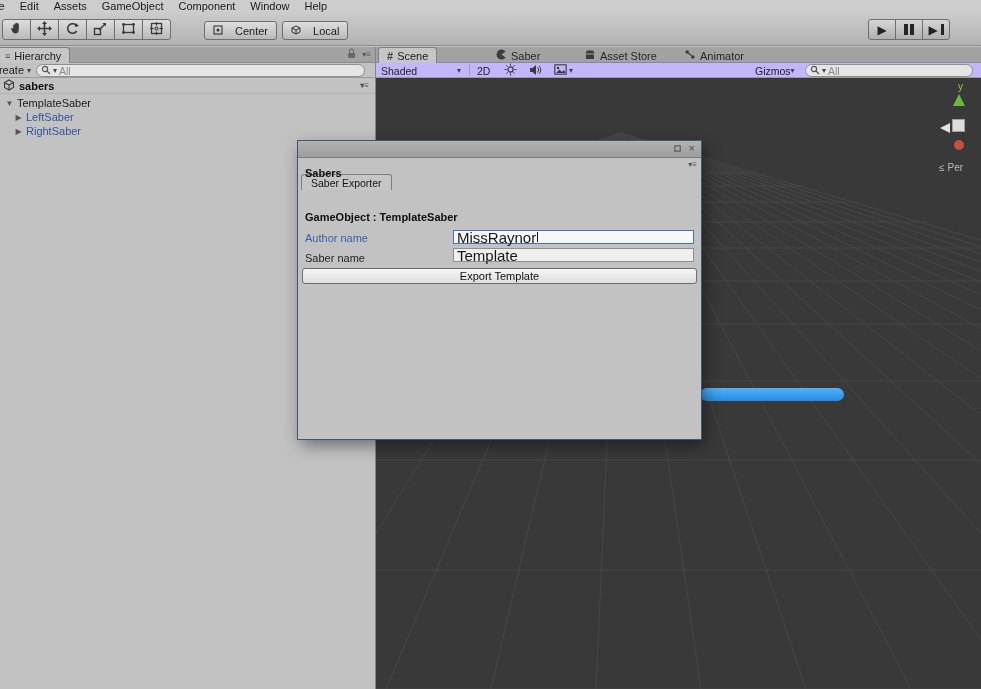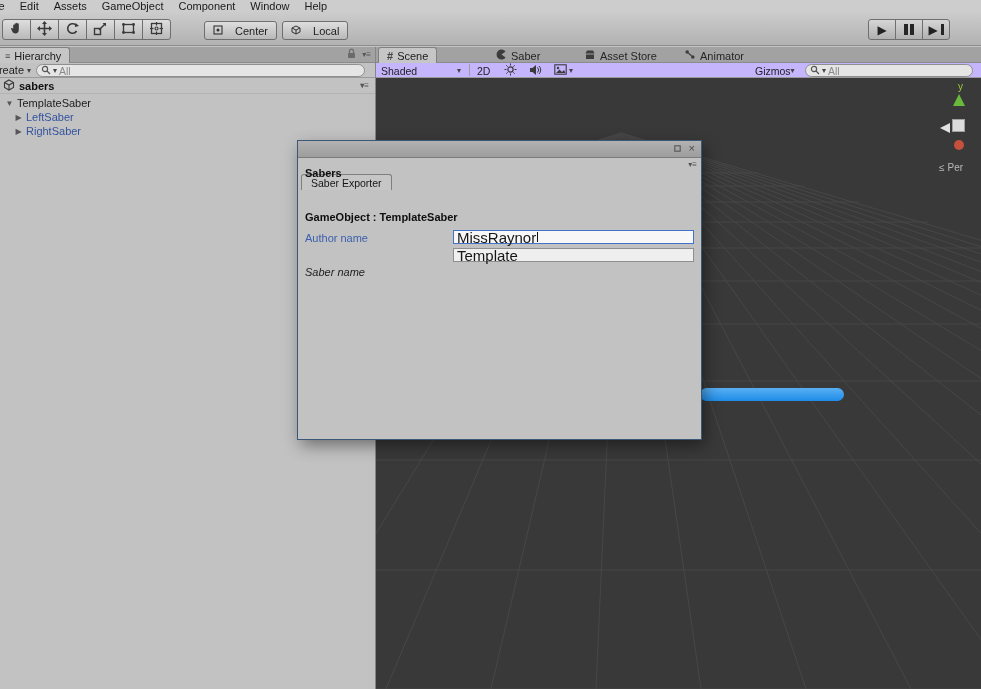--- a/index.html
+++ b/index.html
@@ -95,21 +95,21 @@
   .exp-tab { position:absolute; left:3px; top:1px; height:16px; padding:0 9px; background:#c6c6c6;
              border:1px solid #7f7f7f; border-bottom:none; border-radius:3px 3px 0 0;
              font-size:10.5px; display:flex; align-items:center; color:#161616;margin-top:32px; }
   .exp-win-icons { position:absolute; right:6px; top:2px; display:flex; gap:8px; align-items:center; color:#4a4a4a; font-size:11px; line-height:11px; }
   .exp-content { position:absolute; left:0; right:0; top:17px; bottom:0; }
   .exp-pane-menu { position:absolute; right:4px; top:2px; }
   .exp-heading { position:absolute; left:7px; top:9px; font-weight:bold; color:#0e0e0e; }
   .exp-go { position:absolute; left:7px; top:53px; font-weight:bold; color:#0e0e0e; }
   .exp-label { position:absolute; left:7px; color:#222; }
   .author-label { top:74px; color:#3a5fae; }
-  .saber-label { top:108px;font-style:italic; }
+  .saber-label { top:94px; }
   .exp-field { position:absolute; left:155px; right:7px; height:14px; background:#efefef; border:1px solid #8f8f8f;
                font-size:15px; color:#161616; display:flex; align-items:center; padding:0 3px; }
   .author-field { top:72px; border-color:#4273c9; background:#f7f7f7; }
   .saber-field { top:90px; }
   .caret { width:1px; height:10px; background:#111; margin-left:1px; }
   .exp-button { position:absolute; left:4px; right:4px; top:110px; height:16px;
                 background:linear-gradient(#f6f6f6,#dedede); border:1px solid #6d6d6d; border-radius:3px;
                 color:#101010; display:flex; align-items:center; justify-content:center; }
   .icon-gray { color:#444; font-weight:bold; }
 </style>
@@ -428,14 +428,17 @@
     <div class="exp-field author-field">
       <span>MissRaynor</span>
       <span class="caret"></span>
     </div>
 
     <div class="exp-label saber-label">Saber name</div>
     <div class="exp-field saber-field">
       <span>Template</span>
     </div>
 
+    <div class="exp-button">
+      <span>Export Template</span>
+    </div>
   </div>
 </div>
 
 </body></html>

